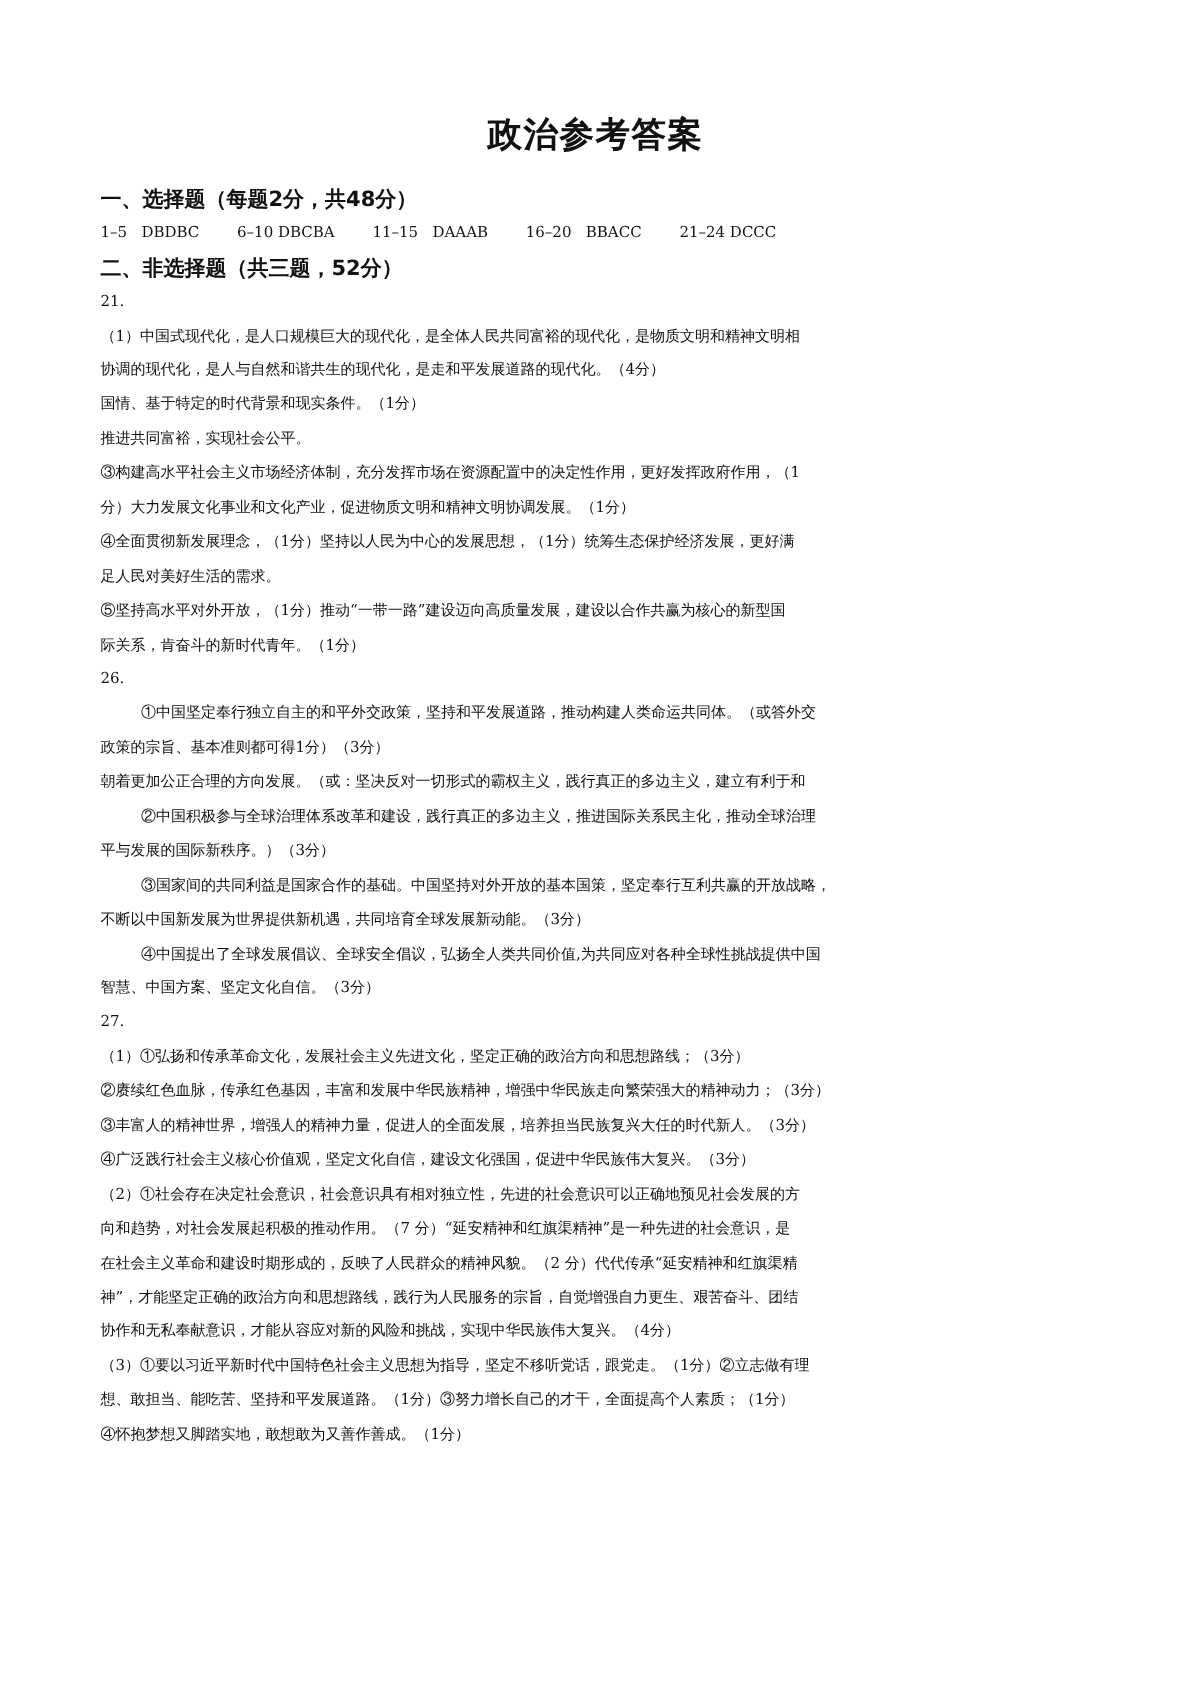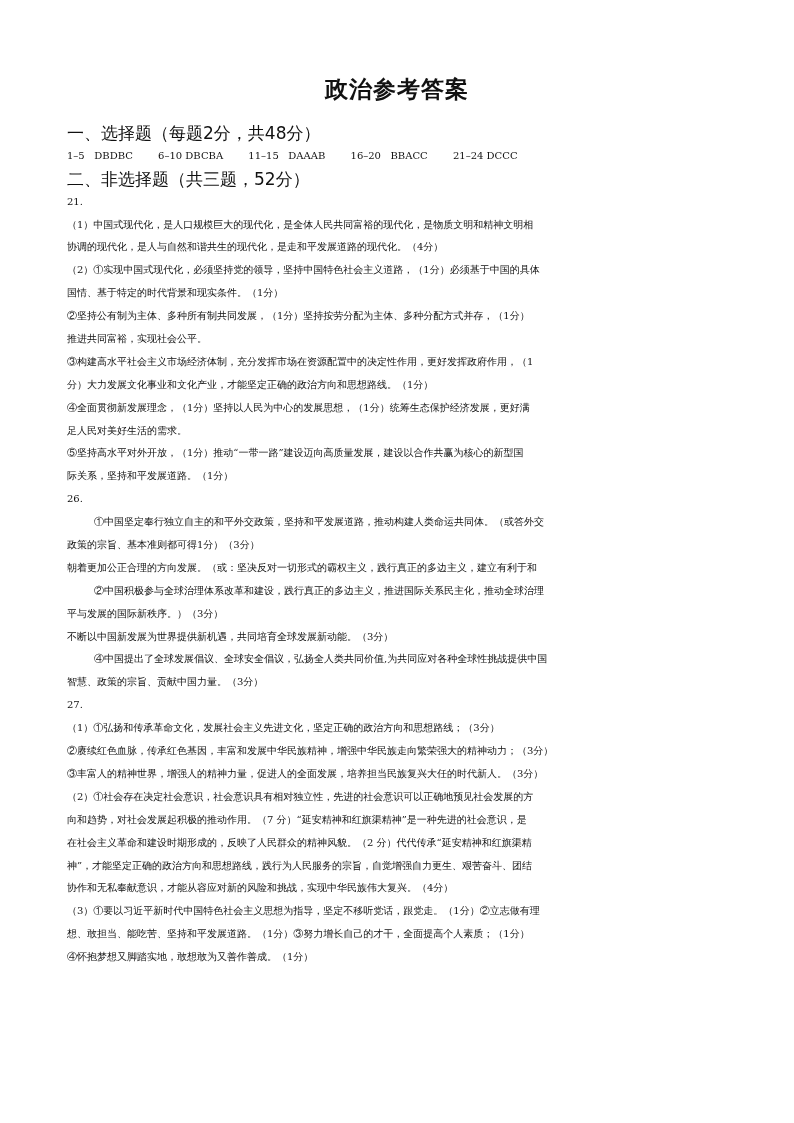--- a/index.html
+++ b/index.html
@@ -4,21 +4,21 @@
 <style>
   html, body { margin: 0; padding: 0; background: #ffffff; }
   body { width: 794px; height: 1123px; position: relative; overflow: hidden;
          font-family: "DejaVu Serif", "Liberation Serif", serif; color: #111; }
   .page { position: absolute; left: 0; top: 0; width: 794px; height: 1123px; }
   .title { position: absolute; top: 74px; left: 0; width: 794px; text-align: center;
            font-size: 23px; font-weight: bold; letter-spacing: 1px;
            font-family: "DejaVu Sans", "Liberation Sans", sans-serif; }
   .content { position: absolute; left: 67px; top: 122px; width: 662px; }
   .ln { height: 22.9px; line-height: 22.9px; font-size: 10px; white-space: nowrap; }
-  .hd { font-weight: normal; font-family: "DejaVu Sans", "Liberation Sans", sans-serif; font-size: 17px; }
+  .hd { font-weight: bold; font-family: "DejaVu Sans", "Liberation Sans", sans-serif; font-size: 14px; }
   .mc span { display: inline-block; }
   .mc .g { margin-right: 22px; }
   .ind { padding-left: 27px; }
 </style>
 </head>
 <body>
 
 <div class="page">
   <div class="title">政治参考答案</div>
 
@@ -30,49 +30,49 @@
       <span><span>11–15</span>&nbsp;&nbsp;&nbsp;<span class="g">DAAAB</span></span>
       <span><span>16–20</span>&nbsp;&nbsp;&nbsp;<span class="g">BBACC</span></span>
       <span><span>21–24</span>&nbsp;<span>DCCC</span></span>
     </div>
     <div class="ln hd">二、非选择题（共三题，52分）</div>
 
     <div class="ln">21.</div>
     <div id="q25">
         <div class="ln">（1）中国式现代化，是人口规模巨大的现代化，是全体人民共同富裕的现代化，是物质文明和精神文明相</div>
         <div class="ln">协调的现代化，是人与自然和谐共生的现代化，是走和平发展道路的现代化。（4分）</div>
-        <div class="ln">（2）①实现中国式现代化，必须坚持党的领导，坚持中国特色社会主义道路，（1分）必须基于中国的具体</div>
         <div class="ln">国情、基于特定的时代背景和现实条件。（1分）</div>
-        <div class="ln">②坚持公有制为主体、多种所有制共同发展，（1分）坚持按劳分配为主体、多种分配方式并存，（1分）</div>
         <div class="ln">推进共同富裕，实现社会公平。</div>
         <div class="ln">③构建高水平社会主义市场经济体制，充分发挥市场在资源配置中的决定性作用，更好发挥政府作用，（1</div>
-        <div class="ln">分）大力发展文化事业和文化产业，才能坚定正确的政治方向和思想路线。（1分）</div>
+        <div class="ln">分）大力发展文化事业和文化产业，促进物质文明和精神文明协调发展。（1分）</div>
         <div class="ln">④全面贯彻新发展理念，（1分）坚持以人民为中心的发展思想，（1分）统筹生态保护经济发展，更好满</div>
         <div class="ln">足人民对美好生活的需求。</div>
         <div class="ln">⑤坚持高水平对外开放，（1分）推动“一带一路”建设迈向高质量发展，建设以合作共赢为核心的新型国</div>
-        <div class="ln">际关系，坚持和平发展道路。（1分）</div>
+        <div class="ln">际关系，肯奋斗的新时代青年。（1分）</div>
       </div>
 
     <div class="ln">26.</div>
     <div id="q26">
         <div class="ln ind">①中国坚定奉行独立自主的和平外交政策，坚持和平发展道路，推动构建人类命运共同体。（或答外交</div>
         <div class="ln">政策的宗旨、基本准则都可得1分）（3分）</div>
         <div class="ln">朝着更加公正合理的方向发展。（或：坚决反对一切形式的霸权主义，践行真正的多边主义，建立有利于和</div>
         <div class="ln ind">②中国积极参与全球治理体系改革和建设，践行真正的多边主义，推进国际关系民主化，推动全球治理</div>
         <div class="ln">平与发展的国际新秩序。）（3分）</div>
+        <div class="ln ind">③国家间的共同利益是国家合作的基础。中国坚持对外开放的基本国策，坚定奉行互利共赢的开放战略，</div>
         <div class="ln">不断以中国新发展为世界提供新机遇，共同培育全球发展新动能。（3分）</div>
         <div class="ln ind">④中国提出了全球发展倡议、全球安全倡议，弘扬全人类共同价值,为共同应对各种全球性挑战提供中国</div>
-        <div class="ln">智慧、政策的宗旨、贡献中国力量。（3分）</div>
+        <div class="ln">智慧、中国方案、坚定文化自信。（3分）</div>
       </div>
 
     <div class="ln">27.</div>
     <div id="q27">
         <div class="ln">（1）①弘扬和传承革命文化，发展社会主义先进文化，坚定正确的政治方向和思想路线；（3分）</div>
         <div class="ln">②赓续红色血脉，传承红色基因，丰富和发展中华民族精神，增强中华民族走向繁荣强大的精神动力；（3分）</div>
         <div class="ln">③丰富人的精神世界，增强人的精神力量，促进人的全面发展，培养担当民族复兴大任的时代新人。（3分）</div>
+        <div class="ln">④广泛践行社会主义核心价值观，坚定文化自信，建设文化强国，促进中华民族伟大复兴。（3分）</div>
         <div class="ln">（2）①社会存在决定社会意识，社会意识具有相对独立性，先进的社会意识可以正确地预见社会发展的方</div>
         <div class="ln">向和趋势，对社会发展起积极的推动作用。（7 分）“延安精神和红旗渠精神”是一种先进的社会意识，是</div>
         <div class="ln">在社会主义革命和建设时期形成的，反映了人民群众的精神风貌。（2 分）代代传承“延安精神和红旗渠精</div>
         <div class="ln">神”，才能坚定正确的政治方向和思想路线，践行为人民服务的宗旨，自觉增强自力更生、艰苦奋斗、团结</div>
         <div class="ln">协作和无私奉献意识，才能从容应对新的风险和挑战，实现中华民族伟大复兴。（4分）</div>
         <div class="ln">（3）①要以习近平新时代中国特色社会主义思想为指导，坚定不移听党话，跟党走。（1分）②立志做有理</div>
         <div class="ln">想、敢担当、能吃苦、坚持和平发展道路。（1分）③努力增长自己的才干，全面提高个人素质；（1分）</div>
         <div class="ln">④怀抱梦想又脚踏实地，敢想敢为又善作善成。（1分）</div>
       </div>
   </div>

